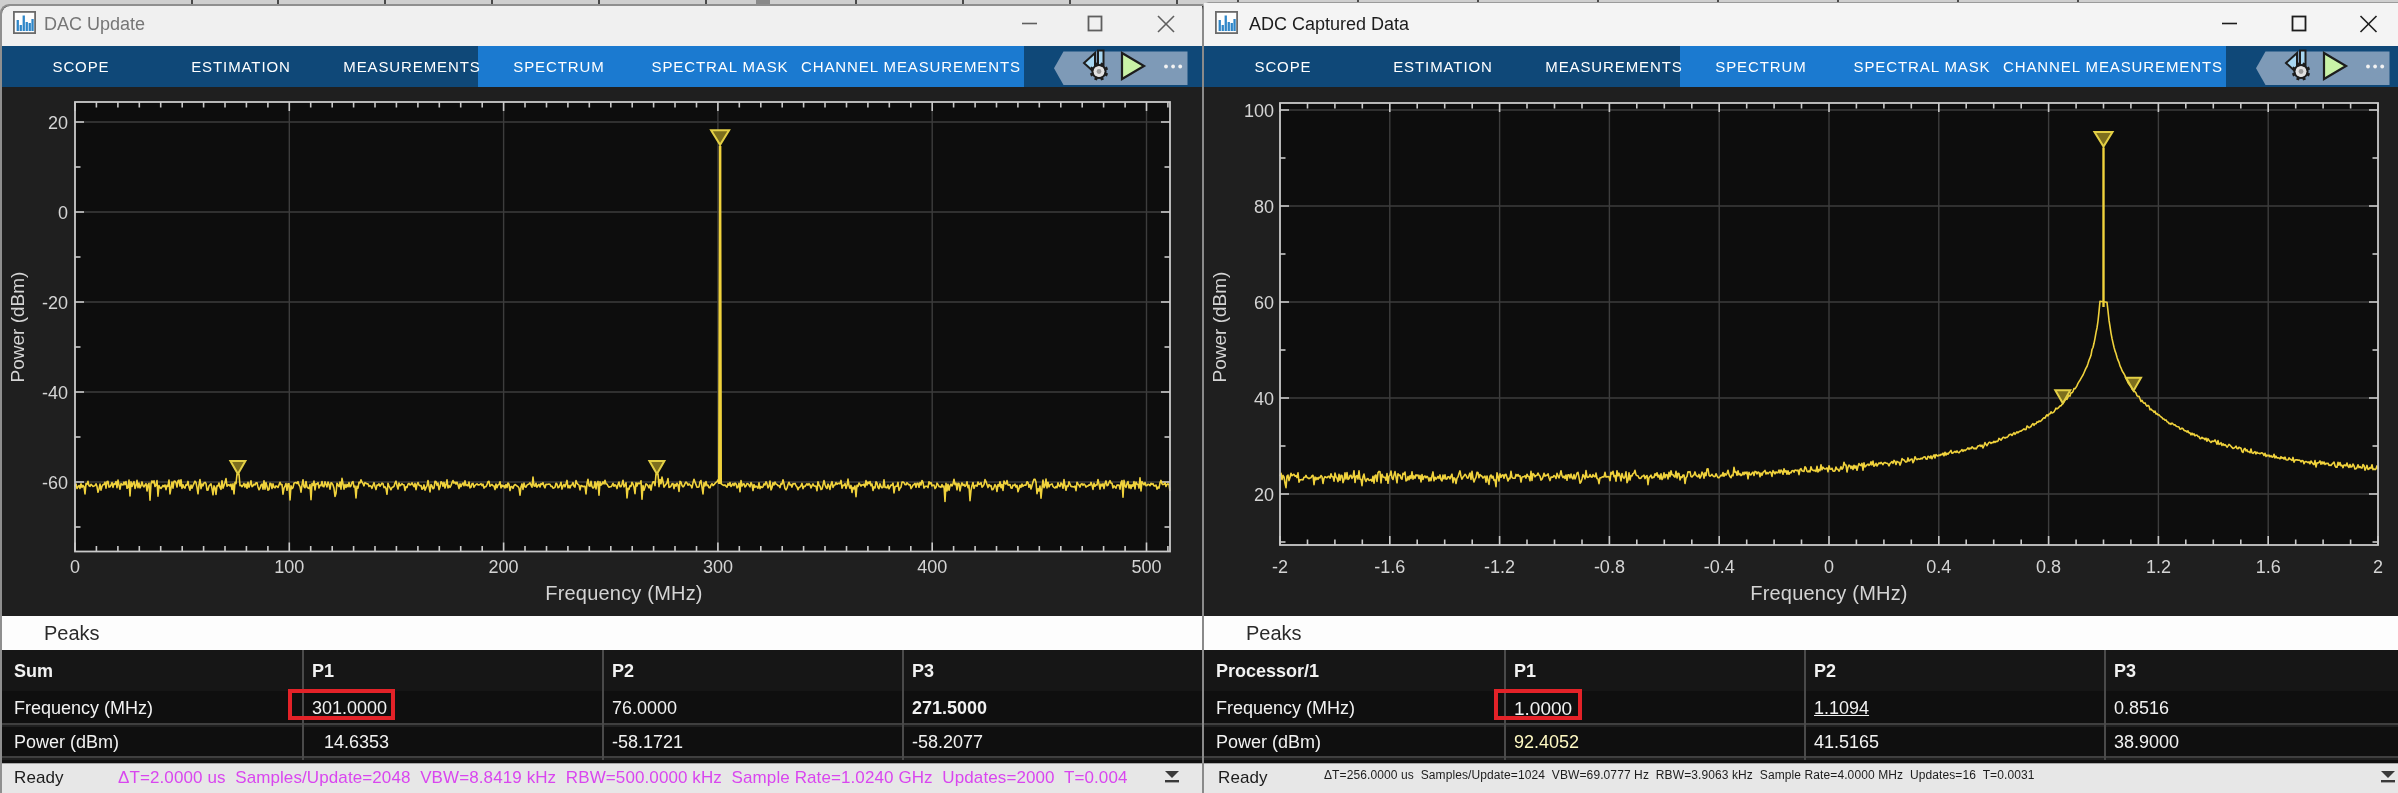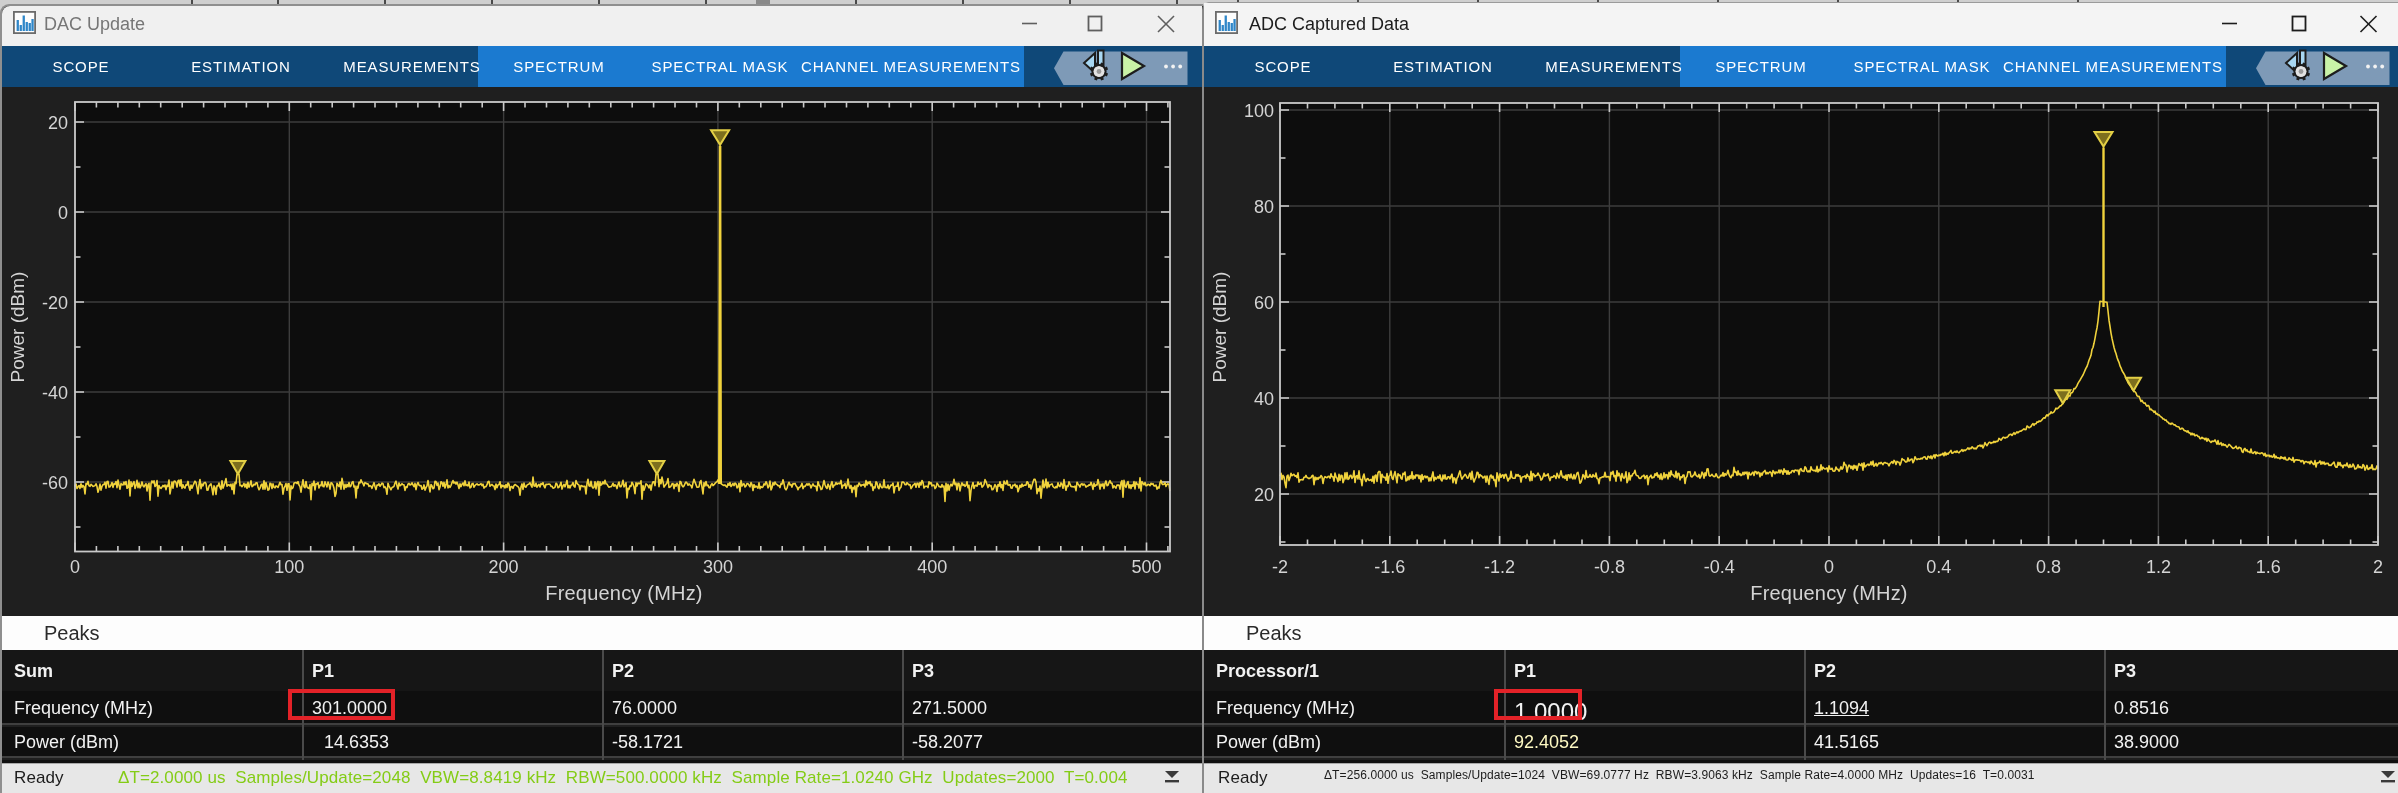--- a/index.html
+++ b/index.html
@@ -241,29 +241,29 @@
 <div style="position:absolute;left:302px;top:650px;width:2px;height:110px;background:#4a4a4a"></div>
 <div style="position:absolute;left:602px;top:650px;width:2px;height:110px;background:#4a4a4a"></div>
 <div style="position:absolute;left:902px;top:650px;width:2px;height:110px;background:#4a4a4a"></div>
 <div style="position:absolute;left:14px;top:661px;color:#f2f2f2;font-size:18px;font-weight:bold;">Sum</div>
 <div style="position:absolute;left:312px;top:661px;color:#f2f2f2;font-size:18px;font-weight:bold;">P1</div>
 <div style="position:absolute;left:612px;top:661px;color:#f2f2f2;font-size:18px;font-weight:bold;">P2</div>
 <div style="position:absolute;left:912px;top:661px;color:#f2f2f2;font-size:18px;font-weight:bold;">P3</div>
 <div style="position:absolute;left:14px;top:698px;color:#f2f2f2;font-size:18px;">Frequency (MHz)</div>
 <div style="position:absolute;left:312px;top:698px;color:#f2f2f2;font-size:18px;">301.0000</div>
 <div style="position:absolute;left:612px;top:698px;color:#f2f2f2;font-size:18px;">76.0000</div>
-<div style="position:absolute;left:912px;top:698px;color:#f2f2f2;font-size:18px;">271.5000</div>
+<div style="position:absolute;left:912px;top:698px;color:#f2f2f2;font-size:18px;font-weight:bold;">271.5000</div>
 <div style="position:absolute;left:14px;top:732px;color:#f2f2f2;font-size:18px;">Power (dBm)</div>
 <div style="position:absolute;left:324px;top:732px;color:#f2f2f2;font-size:18px;">14.6353</div>
 <div style="position:absolute;left:612px;top:732px;color:#f2f2f2;font-size:18px;">-58.1721</div>
 <div style="position:absolute;left:912px;top:732px;color:#f2f2f2;font-size:18px;">-58.2077</div>
 <div style="position:absolute;left:288px;top:689px;width:107px;height:31px;border:4px solid #e32228"></div>
 <div style="position:absolute;left:2px;top:763px;width:1200px;height:30px;background:#e7e7e7;border-top:1px solid #a8a8a8"></div>
 <div style="position:absolute;left:14px;top:768px;color:#1c1c1c;font-size:17px;letter-spacing:0.1px">Ready</div>
-<div style="position:absolute;left:118px;top:768px;color:#84cc16;font-size:17px;letter-spacing:0.1px;white-space:pre">ΔT=2.0000 us  Samples/Update=2048  VBW=8.8419 kHz  RBW=500.0000 kHz  Sample Rate=1.0240 GHz  Updates=2000  T=0.004</div>
+<div style="position:absolute;left:118px;top:768px;color:#d946ef;font-size:17px;letter-spacing:0.1px;white-space:pre">ΔT=2.0000 us  Samples/Update=2048  VBW=8.8419 kHz  RBW=500.0000 kHz  Sample Rate=1.0240 GHz  Updates=2000  T=0.004</div>
 <svg style="position:absolute;left:1164px;top:769px" width="18" height="18">
     <polygon points="1,2 15,2 8,9" fill="#3a3a3a"></polygon>
     <rect x="1" y="11" width="14" height="2.4" fill="#3a3a3a"></rect>
   </svg>
 <div style="position:absolute;left:1202px;top:2px;width:1196px;height:791px;background:#1f1f1f;border-left:2px solid #8a8a8a;border-top:1px solid #9b9b9b;border-radius:8px 0 0 0;overflow:hidden"></div>
 <div style="position:absolute;left:1204px;top:3px;width:1194px;height:43px;background:#f4f4f4"></div>
 <svg style="position:absolute;left:1215px;top:11px" width="23" height="23">
     <rect x="0.9" y="0.9" width="21.2" height="21.2" fill="#fdfdfd" stroke="#6b6b6b" stroke-width="1.8"></rect>
     <g fill="#2e86c8">
       <rect x="3.6" y="9" width="2.3" height="11"></rect>
@@ -467,21 +467,21 @@
 <div style="position:absolute;left:1204px;top:727px;width:1194px;height:31px;background:#0f0f0f;border-bottom:2px solid #3f3f3f"></div>
 <div style="position:absolute;left:1204px;top:760px;width:1194px;height:4px;background:#0f0f0f"></div>
 <div style="position:absolute;left:1504px;top:650px;width:2px;height:110px;background:#4a4a4a"></div>
 <div style="position:absolute;left:1804px;top:650px;width:2px;height:110px;background:#4a4a4a"></div>
 <div style="position:absolute;left:2104px;top:650px;width:2px;height:110px;background:#4a4a4a"></div>
 <div style="position:absolute;left:1216px;top:661px;color:#f2f2f2;font-size:18px;font-weight:bold;">Processor/1</div>
 <div style="position:absolute;left:1514px;top:661px;color:#f2f2f2;font-size:18px;font-weight:bold;">P1</div>
 <div style="position:absolute;left:1814px;top:661px;color:#f2f2f2;font-size:18px;font-weight:bold;">P2</div>
 <div style="position:absolute;left:2114px;top:661px;color:#f2f2f2;font-size:18px;font-weight:bold;">P3</div>
 <div style="position:absolute;left:1216px;top:698px;color:#f2f2f2;font-size:18px;">Frequency (MHz)</div>
-<div style="position:absolute;left:1514px;top:698px;color:#f2f2f2;font-size:24px;">1.0000</div>
+<div style="position:absolute;left:1514px;top:698px;color:#f2f2f2;font-size:19px;">1.0000</div>
 <div style="position:absolute;left:1814px;top:698px;color:#f2f2f2;font-size:18px;text-decoration:underline;">1.1094</div>
 <div style="position:absolute;left:2114px;top:698px;color:#f2f2f2;font-size:18px;">0.8516</div>
 <div style="position:absolute;left:1216px;top:732px;color:#f2f2f2;font-size:18px;">Power (dBm)</div>
 <div style="position:absolute;left:1514px;top:732px;color:#fef9c3;font-size:18px;">92.4052</div>
 <div style="position:absolute;left:1814px;top:732px;color:#f2f2f2;font-size:18px;">41.5165</div>
 <div style="position:absolute;left:2114px;top:732px;color:#f2f2f2;font-size:18px;">38.9000</div>
 <div style="position:absolute;left:1494px;top:689px;width:88px;height:31px;border:4px solid #e32228"></div>
 <div style="position:absolute;left:1204px;top:763px;width:1194px;height:30px;background:#e7e7e7;border-top:1px solid #a8a8a8"></div>
 <div style="position:absolute;left:1218px;top:768px;color:#1c1c1c;font-size:17px;letter-spacing:0.1px">Ready</div>
 <div style="position:absolute;left:1324px;top:768px;color:#1c1c1c;font-size:12px;letter-spacing:0.1px;white-space:pre">ΔT=256.0000 us  Samples/Update=1024  VBW=69.0777 Hz  RBW=3.9063 kHz  Sample Rate=4.0000 MHz  Updates=16  T=0.0031</div>

